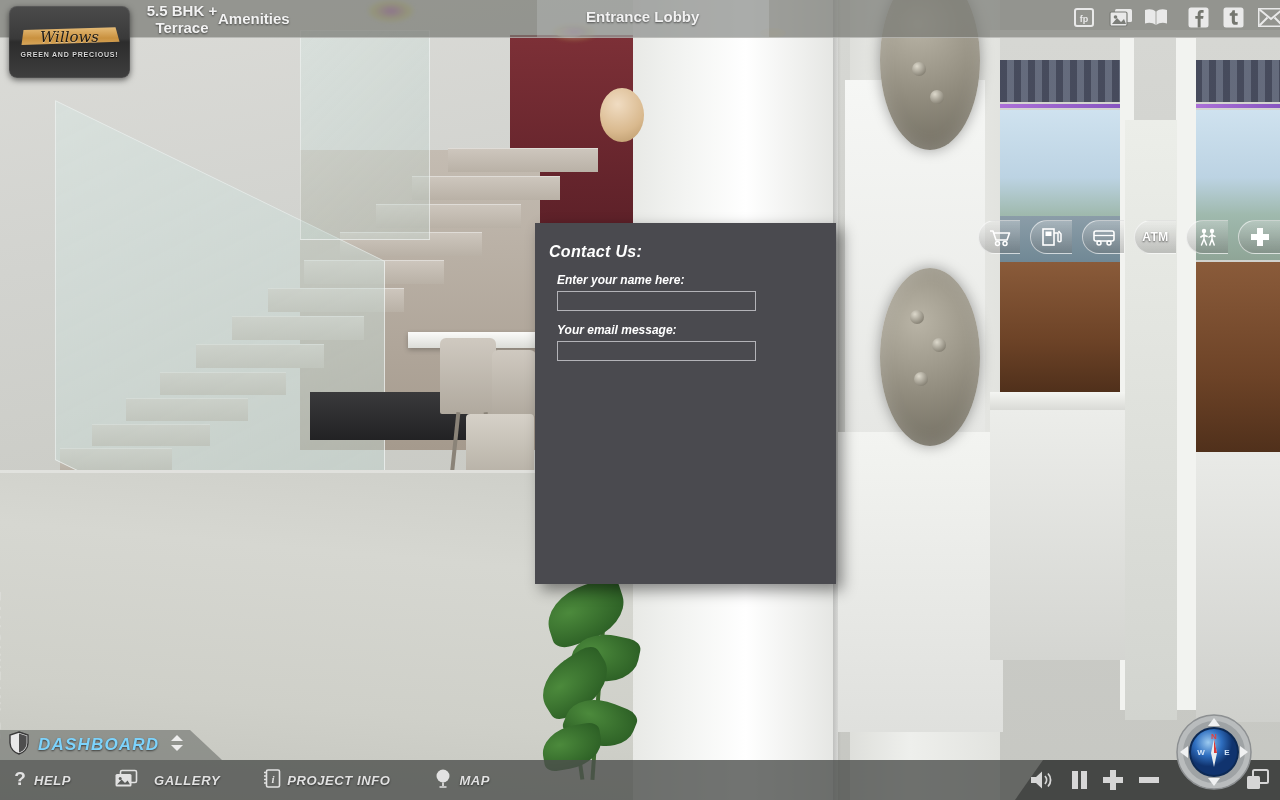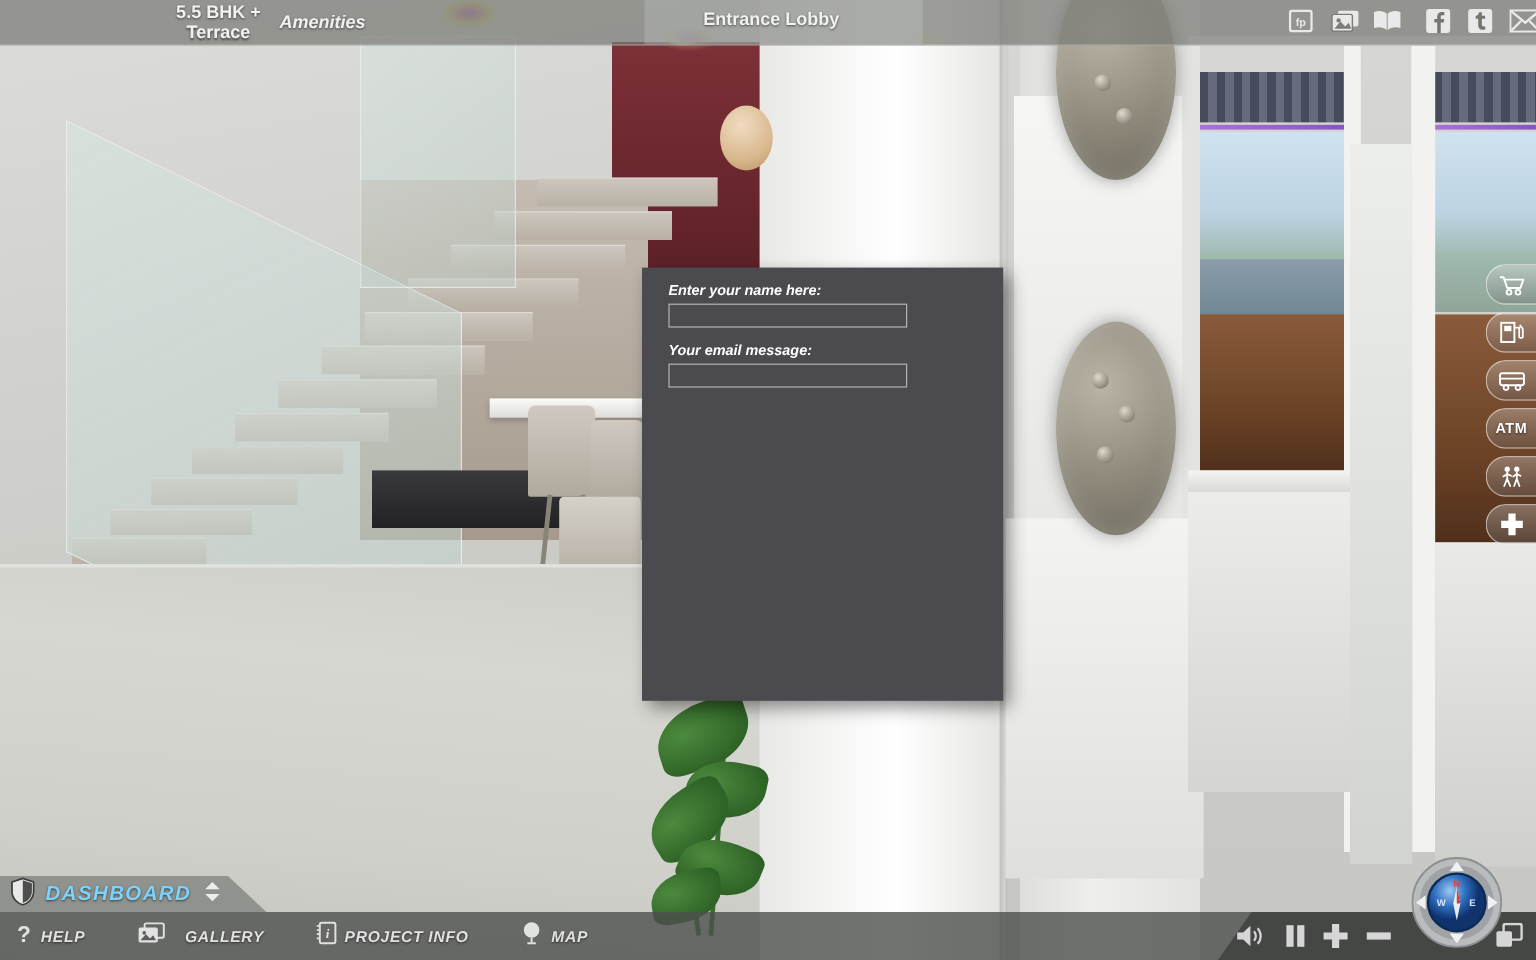--- a/index.html
+++ b/index.html
@@ -87,32 +87,32 @@
            background: radial-gradient(ellipse, rgba(170,90,200,.7), rgba(200,200,80,.35) 60%, rgba(0,0,0,0) 80%);
            filter: blur(2px); }
 
   
   .topbar { position:absolute; left:0; top:0; width:1280px; height:38px;
             background: rgba(120,122,116,.72);
             border-bottom: 1px solid rgba(255,255,255,.35); z-index: 40; }
   .nav-item { position:absolute; color:#f2f2f2; font-size:15px; font-weight:bold;
               text-shadow: 0 1px 2px rgba(0,0,0,.55); cursor:pointer; line-height:17px; }
   .nav-bhk { left:143px; top:2px; width:78px; text-align:center; }
-  .nav-amen { left:233px; top:10px;font-style:italic; }
+  .nav-amen { left:218px; top:10px; }
   .nav-loc  { left:586px; top:8px; font-size:15px; }
   .loc-panel { position:absolute; left:537px; top:0; width:232px; height:37px;
                background: rgba(198,203,205,.30); }
 
   .topicons { position:absolute; top:4px; display:flex; gap:8px; align-items:center; }
   .ticon { width:27px; height:26px; display:flex; align-items:center; 
            cursor:pointer; }
   .ticon svg { display:block; }
 
   
-  .rail { position:absolute; right:0; top:220px; z-index:40; display:flex; flex-direction:column; gap:6px; }
+  .rail { position:absolute; right:0; top:220px; z-index:40; display:flex; flex-direction:row; gap:6px; }
   .rail-btn { width:42px; height:34px; margin-left:4px;
               border-radius: 17px 0 0 17px;
               background: linear-gradient(180deg, rgba(240,240,240,.30), rgba(110,110,110,.35));
               border:1px solid rgba(255,255,255,.55);
               border-right:none;
               display:flex; align-items:center; justify-content:center;
               cursor:pointer; }
   .rail-btn span.atm { color:#fff; font-size:12px; font-weight:bold;
               text-shadow:0 1px 2px rgba(0,0,0,.6); letter-spacing:.5px; }
 
@@ -324,20 +324,26 @@
       <div class="ticon">
         <svg width="26" height="19" viewBox="0 0 26 19">
           <rect x="0.5" y="0.5" width="25" height="18" fill="none" stroke="#e9e9e9" stroke-width="2"></rect>
           <path d="M1.5 1.5 L13 11 L24.5 1.5" fill="none" stroke="#e9e9e9" stroke-width="2"></path>
           <path d="M1.5 17.5 L9.5 9.5 M24.5 17.5 L16.5 9.5" fill="none" stroke="#e9e9e9" stroke-width="2"></path>
         </svg>
       </div>
     </div>
   </div>
 
+  <div class="logo">
+    <div class="logo-banner">
+      <span class="logo-name">Willows</span>
+    </div>
+    <div class="logo-tag">GREEN AND PRECIOUS!</div>
+  </div>
 
   <div class="rail">
     <div class="rail-btn">
       <svg width="24" height="19" viewBox="0 0 24 19">
         <path d="M2 3 L5 3 L8 12 L19 12 L21.5 5 L6 5" fill="none" stroke="#fff" stroke-width="1.6" stroke-linejoin="round"></path>
         <circle cx="9.5" cy="15.6" r="2" fill="none" stroke="#fff" stroke-width="1.5"></circle>
         <circle cx="17" cy="15.6" r="2" fill="none" stroke="#fff" stroke-width="1.5"></circle>
       </svg>
     </div>
     <div class="rail-btn">
@@ -494,20 +500,21 @@
       <path d="M38 25 L41 39 L38 53 L35 39 Z" fill="#e8ecef"></path>
       <path d="M38 25 L41 39 L38 39 Z" fill="#d83b3b"></path>
       <path d="M38 4 L44 12 L32 12 Z" fill="#f0f1f2"></path>
       <path d="M38 72 L44 64 L32 64 Z" fill="#f0f1f2"></path>
       <path d="M4 38 L12 32 L12 44 Z" fill="#f0f1f2"></path>
       <path d="M72 38 L64 32 L64 44 Z" fill="#f0f1f2"></path>
     </svg>
   </div>
 
   <div class="modal">
+    <div class="modal-title">Contact Us:</div>
 
     <div class="field">
       <label class="field-label">Enter your name here:</label>
       <input type="text" placeholder="" style="">
     </div>
 
     <div class="field">
       <label class="field-label">Your email message:</label>
       <input type="text" placeholder="" style="">
     </div>

